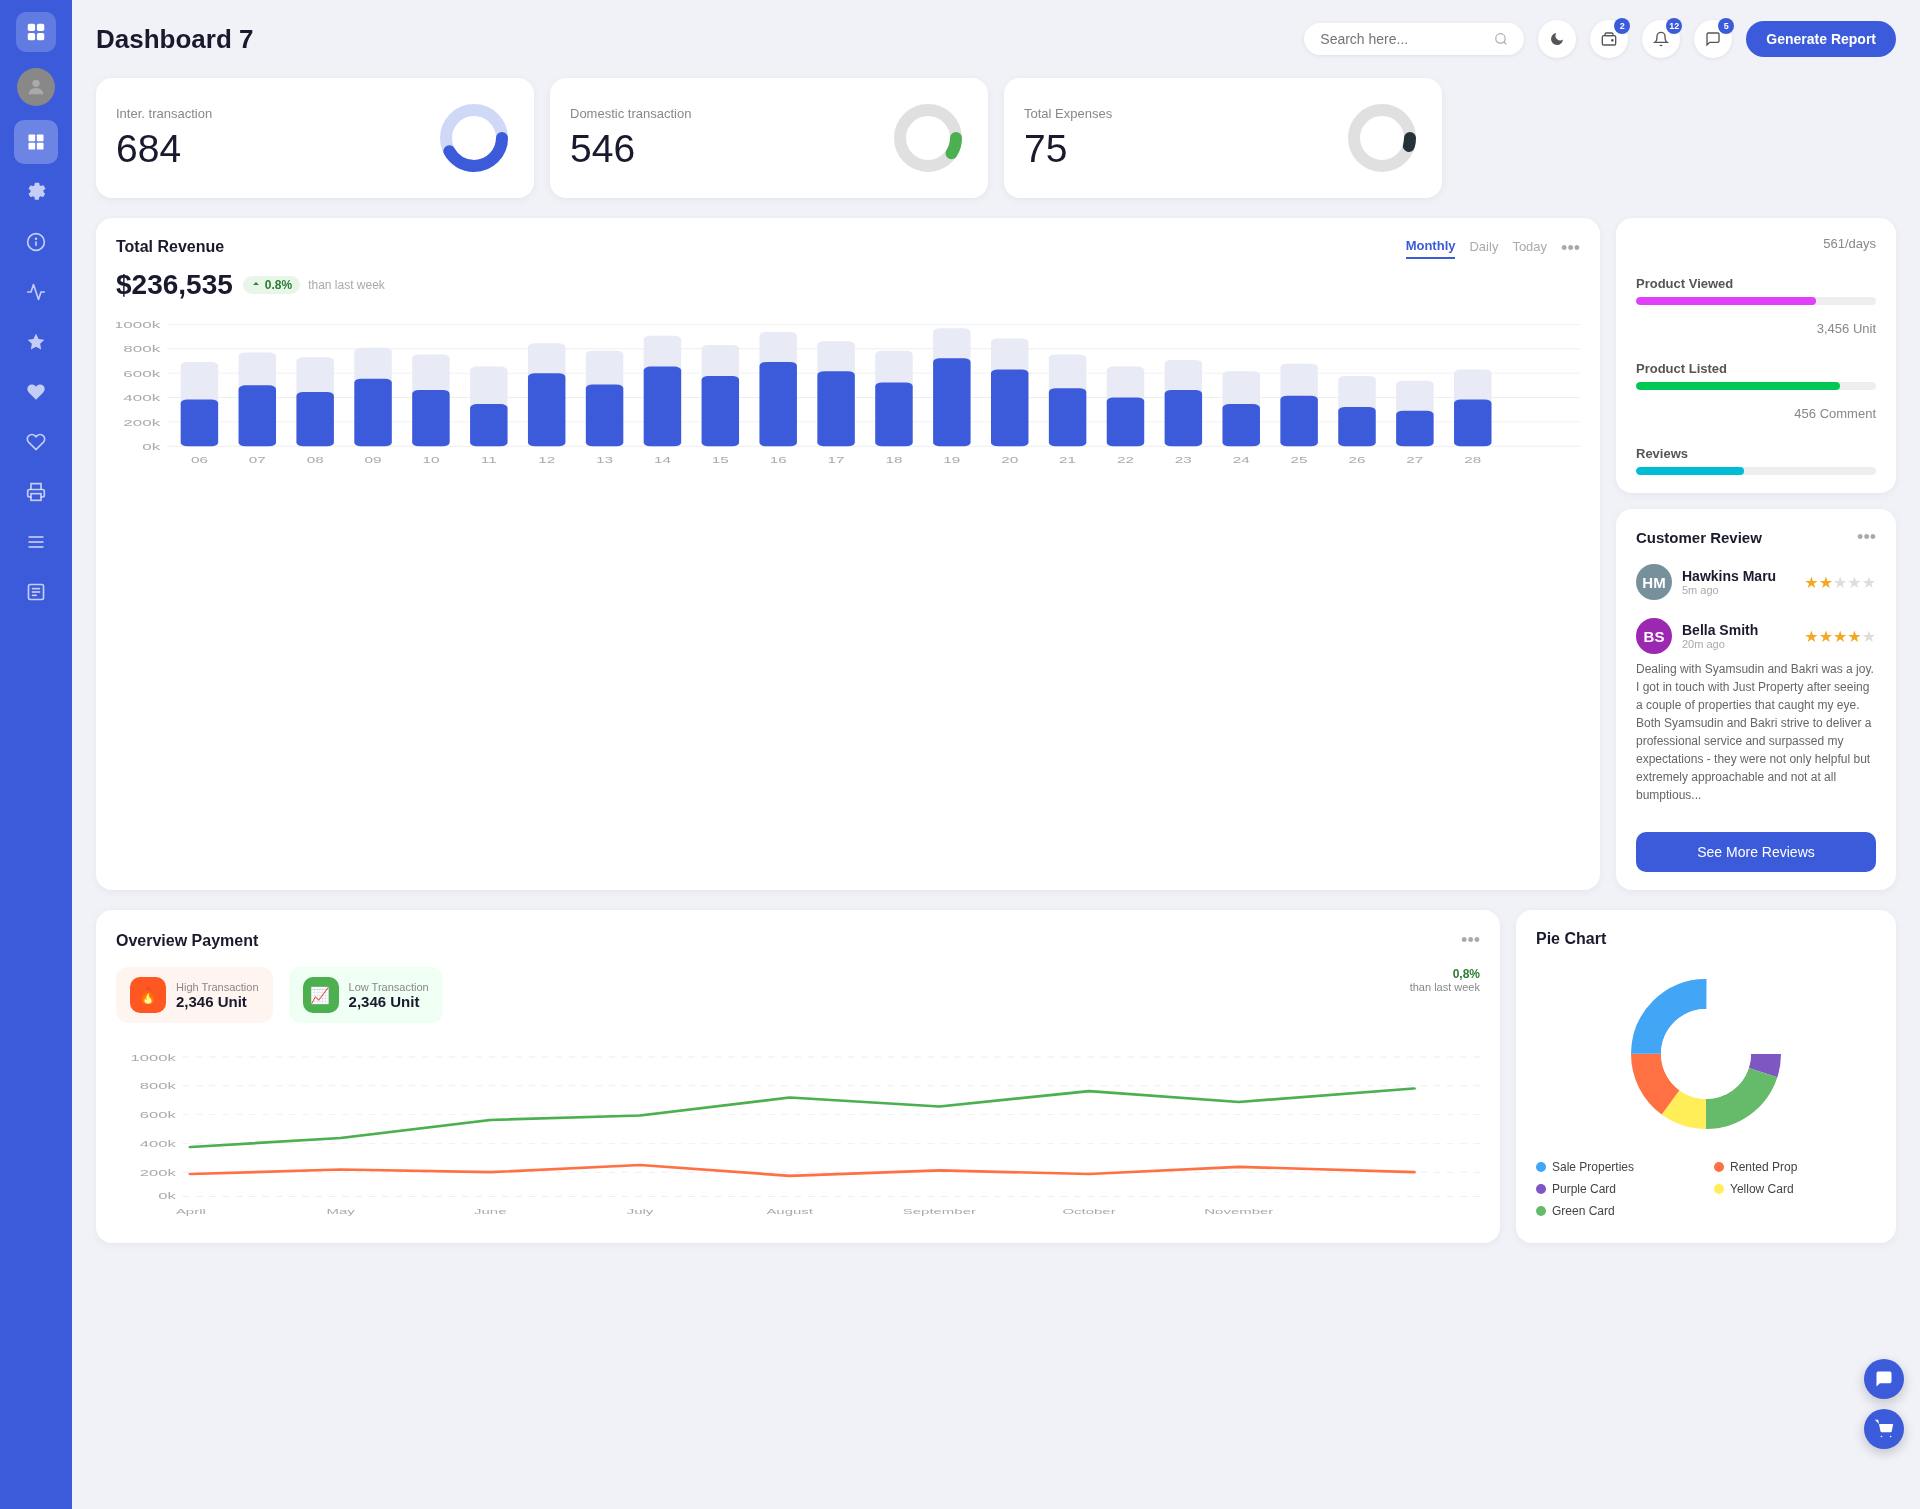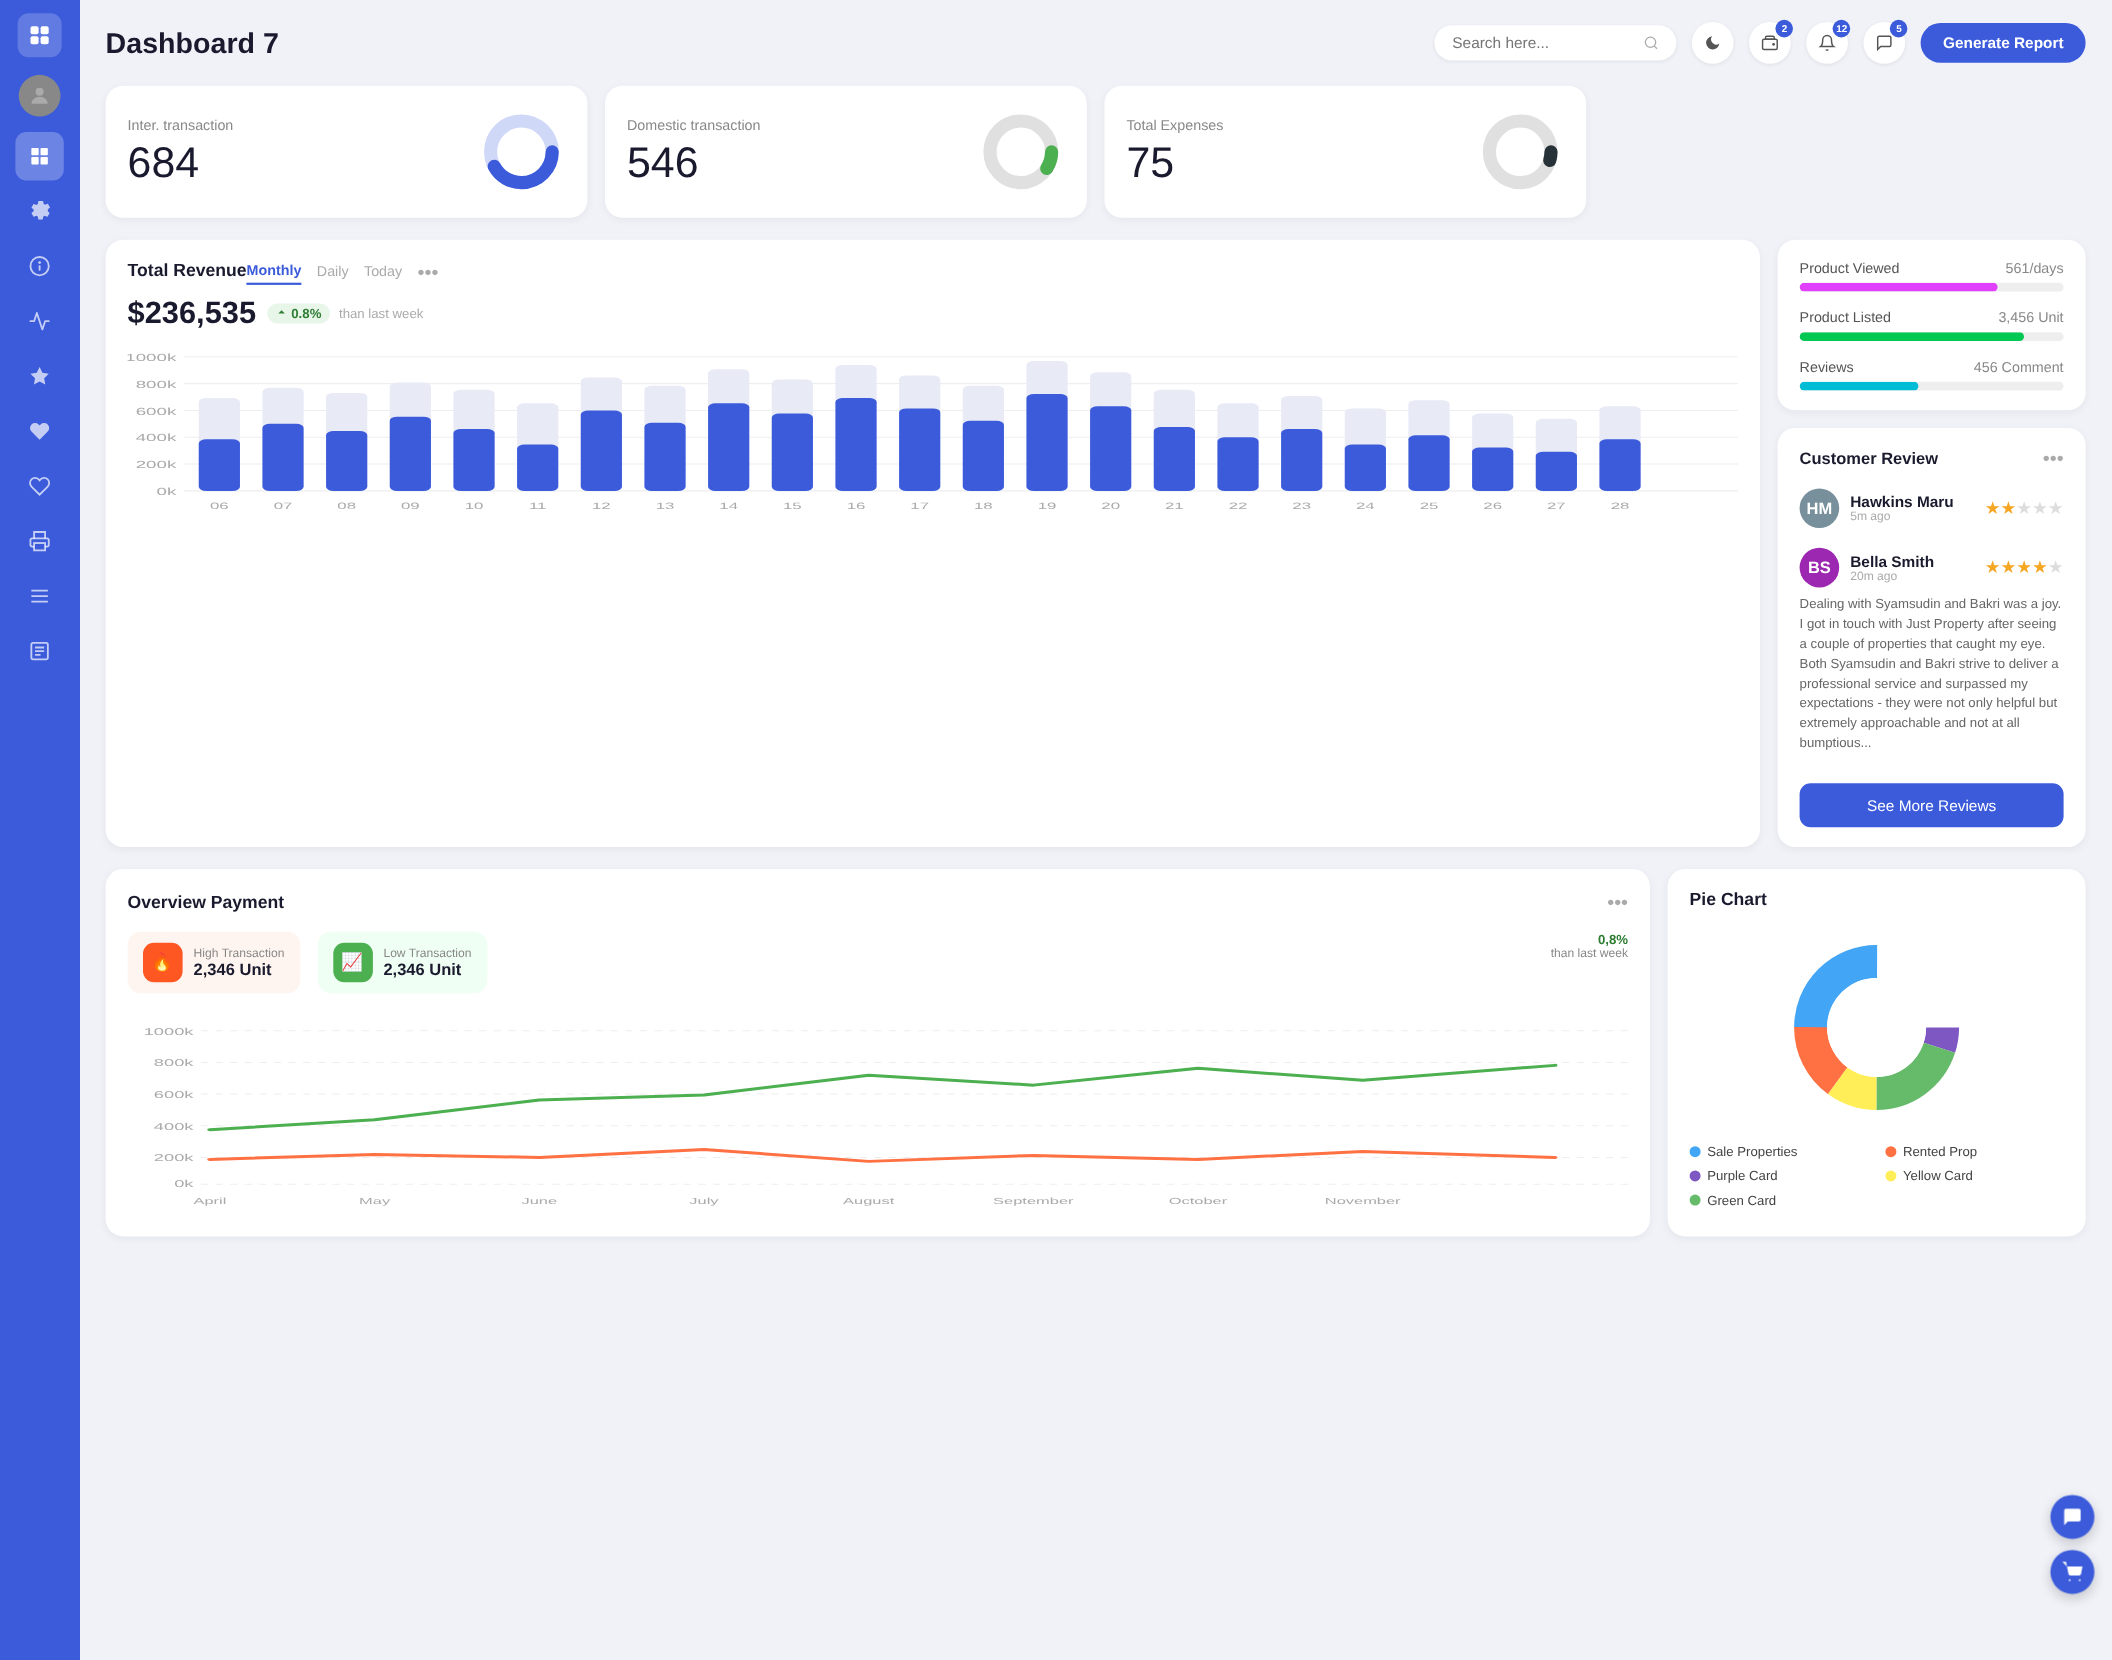--- a/index.html
+++ b/index.html
@@ -152,21 +152,21 @@
 
     .chart-card {
       background: white;
       border-radius: 16px;
       padding: 20px;
       box-shadow: 0 2px 8px rgba(0,0,0,0.05);
     }
     .chart-header {
       display: flex;
       align-items: flex-start;
-      justify-content: flex-start;
+      justify-content: space-between;
       margin-bottom: 10px;
     }
     .chart-title { font-size: 16px; font-weight: 600; color: #1a1a2e; }
     .chart-tabs { display: flex; align-items: center; gap: 14px; }
     .chart-tab {
       font-size: 13px;
       color: #aaa;
       cursor: pointer;
       padding-bottom: 4px;
     }
@@ -197,21 +197,21 @@
       background: white;
       border-radius: 16px;
       padding: 18px 20px;
       box-shadow: 0 2px 8px rgba(0,0,0,0.05);
     }
     .metric-row {
       margin-bottom: 16px;
     }
     .metric-row:last-child { margin-bottom: 0; }
     .metric-top { display: flex; justify-content: space-between; font-size: 13px; margin-bottom: 6px; }
-    .metric-label { color: #555; font-weight: 400; }
+    .metric-label { color: #555; font-weight: 700; margin-top: 40px; }
     .metric-value { color: #888; }
     .progress-bar { height: 8px; border-radius: 4px; background: #eee; overflow: hidden; }
     .progress-fill { height: 100%; border-radius: 4px; }
 
     .reviews-card {
       background: white;
       border-radius: 16px;
       padding: 18px 20px;
       box-shadow: 0 2px 8px rgba(0,0,0,0.05);
       flex: 1;

